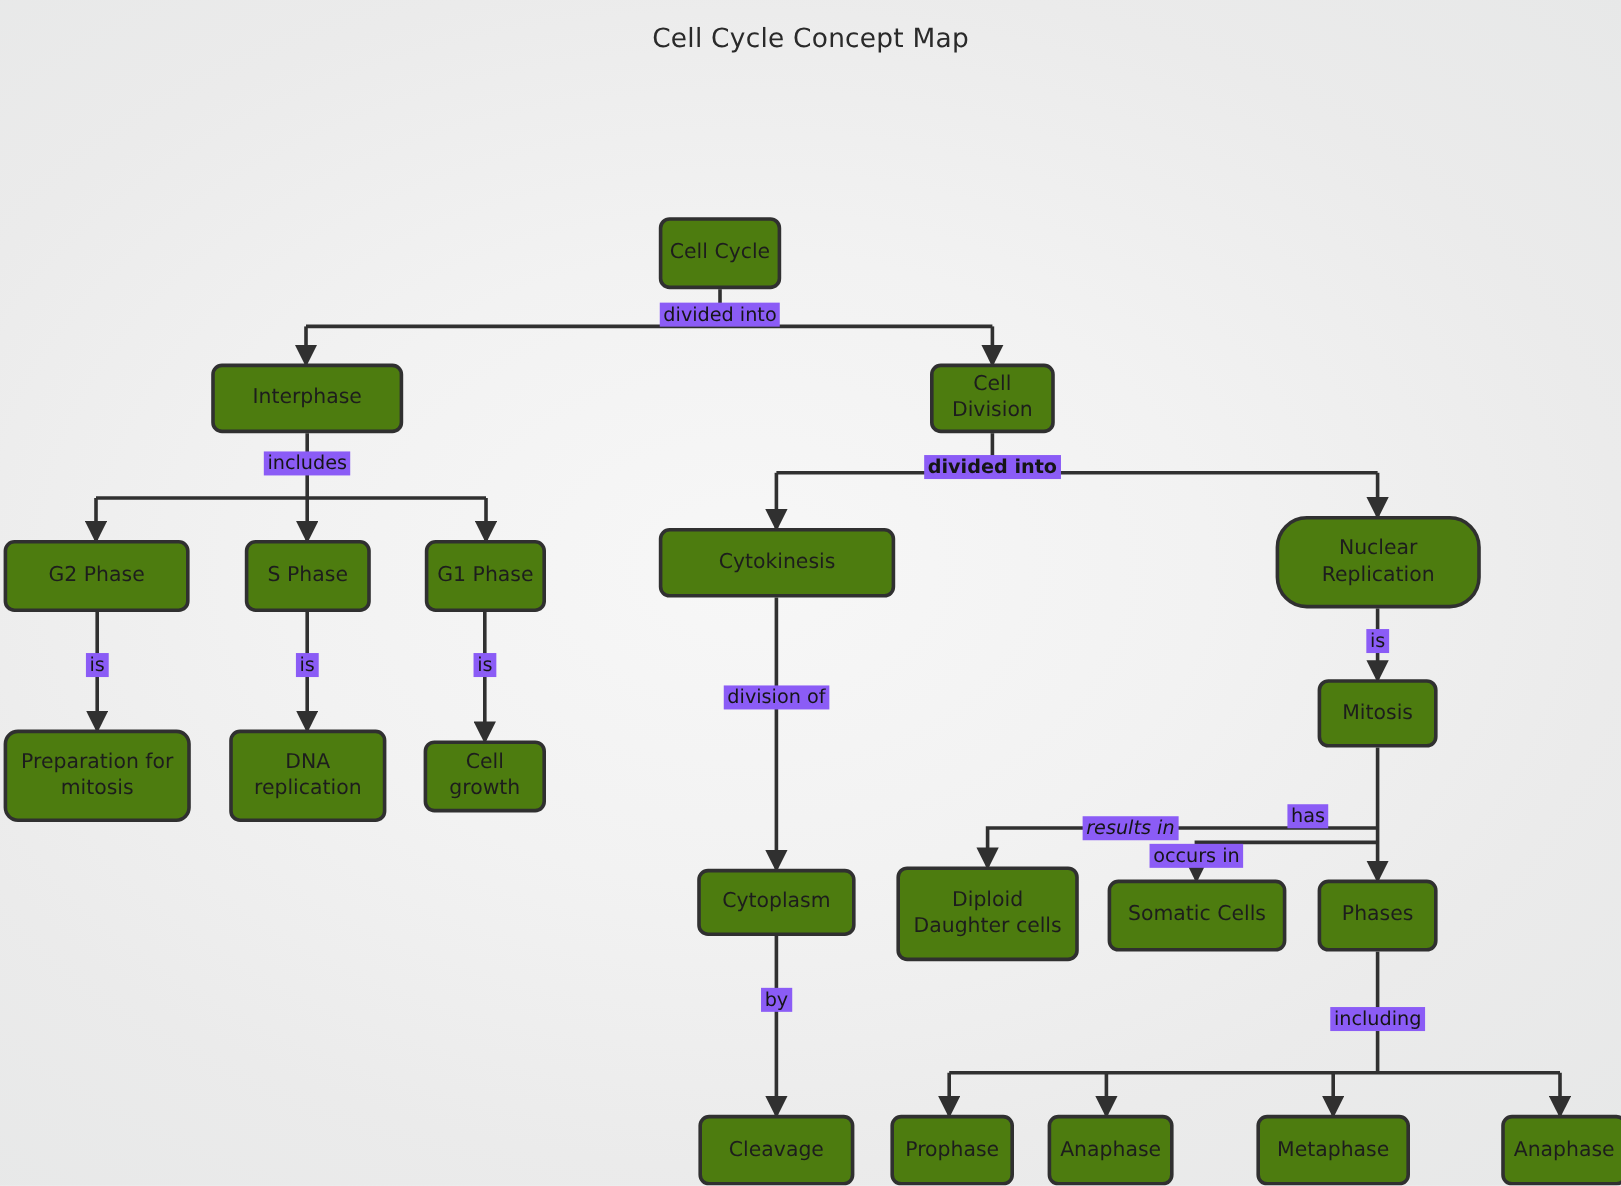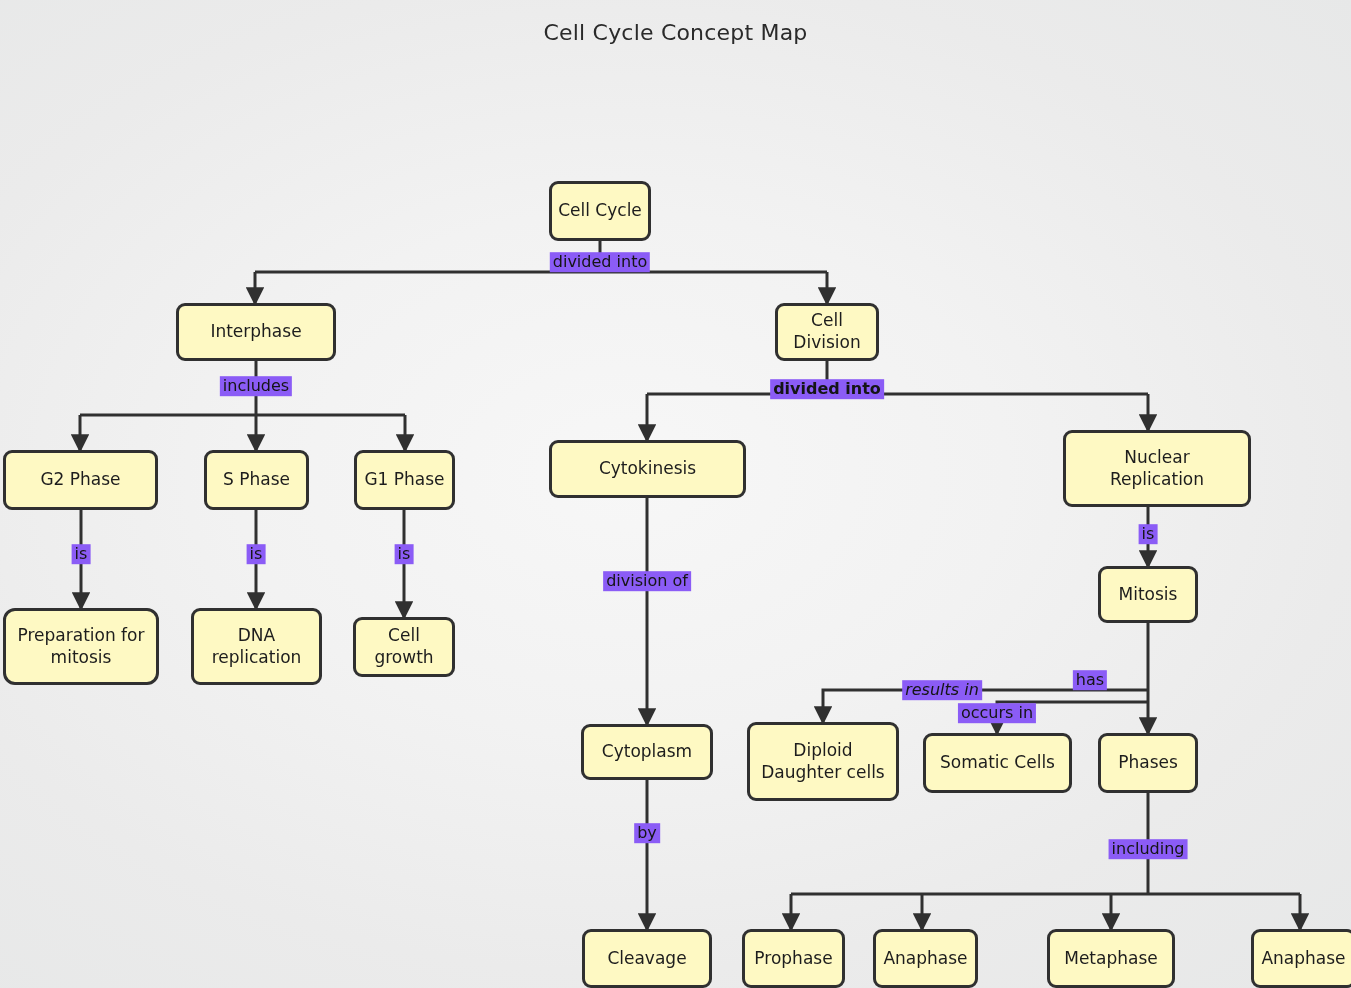--- a/index.html
+++ b/index.html
@@ -35,21 +35,21 @@
     width: 1351px;
     text-align: center;
     font-size: 22px;
     color: #2a2a2a;
     letter-spacing: 0.2px;
     font-weight: 400;
   }
   .node {
     position: absolute;
     box-sizing: border-box;
-    background: #fef9c3;
+    background: #4d7c0f;
     border: 3px solid #303030;
     border-radius: 9px;
     display: flex;
     align-items: center;
     justify-content: center;
     text-align: center;
     color: #1d1d1d;
     font-size: 17px;
     line-height: 1.28;
     padding: 2px 6px;
@@ -133,21 +133,21 @@
       <div class="node" style="left: 3px; top: 450px; width: 155px; height: 60px;">G2 Phase</div>
       <div class="node" style="left: 204px; top: 450px; width: 105px; height: 60px;">S Phase</div>
       <div class="node" style="left: 354px; top: 450px; width: 101px; height: 60px;">G1 Phase</div>
       <div class="node" style="left: 3px; top: 608px; width: 156px; height: 77px; border-radius: 12px;">Preparation for
 mitosis</div>
       <div class="node" style="left: 191px; top: 608px; width: 131px; height: 77px;">DNA
 replication</div>
       <div class="node" style="left: 353px; top: 617px; width: 102px; height: 60px;">Cell
 growth</div>
       <div class="node" style="left: 549px; top: 440px; width: 197px; height: 58px;">Cytokinesis</div>
-      <div class="node" style="left: 1063px; top: 430px; width: 188px; height: 77px;">Nuclear
+      <div class="node" style="left: 1063px; top: 430px; width: 171px; height: 77px; border-radius: 26px;">Nuclear
 Replication</div>
       <div class="node" style="left: 1098px; top: 566px; width: 100px; height: 57px;">Mitosis</div>
       <div class="node" style="left: 581px; top: 724px; width: 132px; height: 56px;">Cytoplasm</div>
       <div class="node" style="left: 747px; top: 722px; width: 152px; height: 79px;">Diploid
 Daughter cells</div>
       <div class="node" style="left: 923px; top: 733px; width: 149px; height: 60px;">Somatic Cells</div>
       <div class="node" style="left: 1098px; top: 733px; width: 100px; height: 60px;">Phases</div>
       <div class="node" style="left: 582px; top: 929px; width: 130px; height: 59px;">Cleavage</div>
       <div class="node" style="left: 742px; top: 929px; width: 103px; height: 59px;">Prophase</div>
       <div class="node" style="left: 873px; top: 929px; width: 105px; height: 59px;">Anaphase</div>

